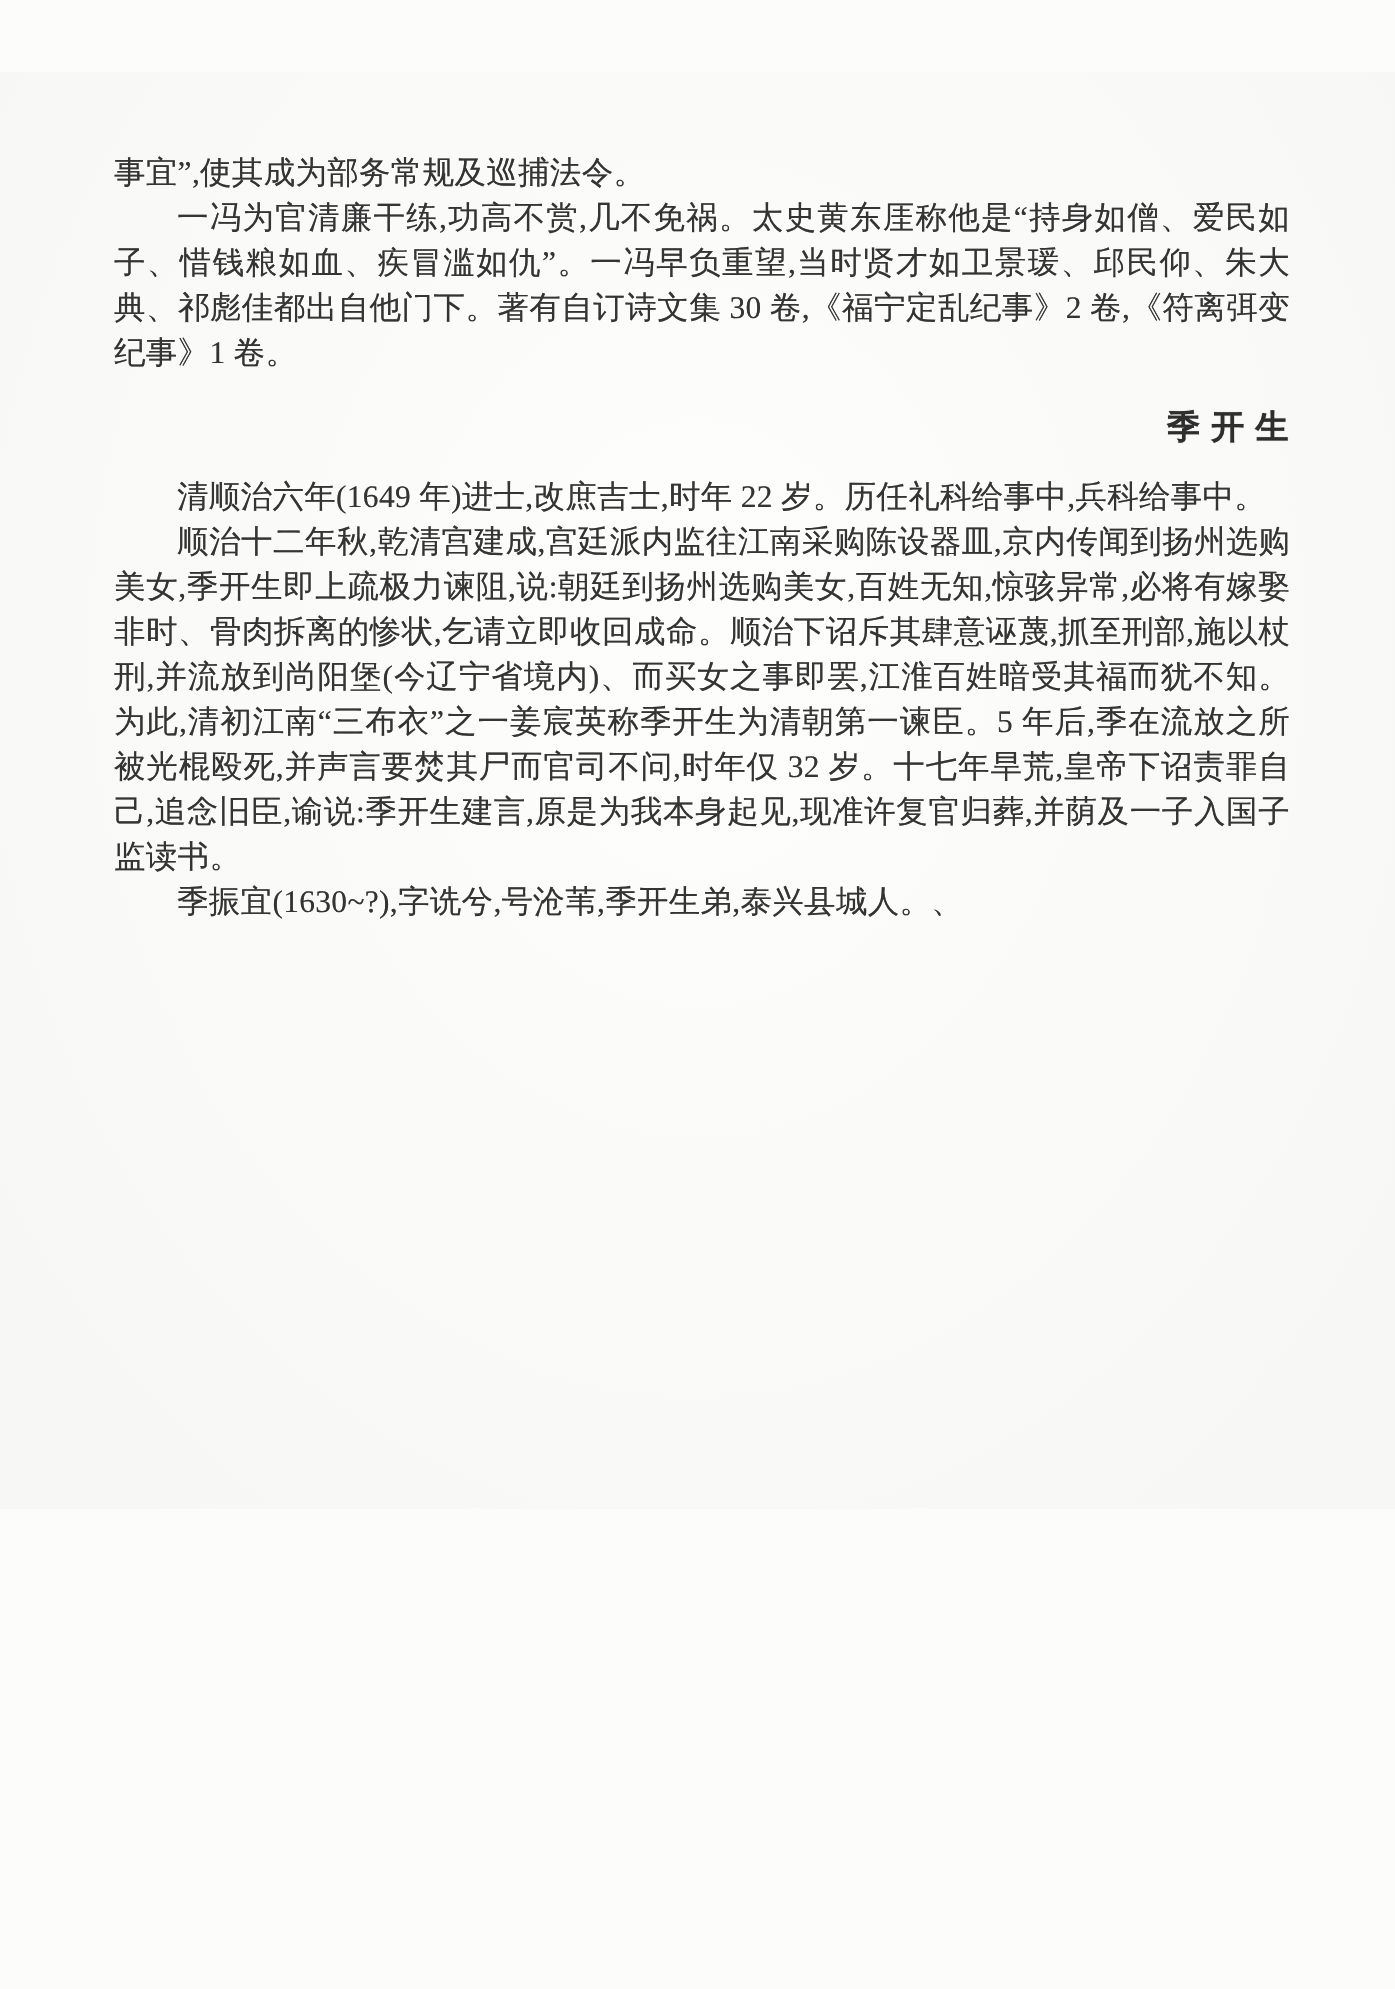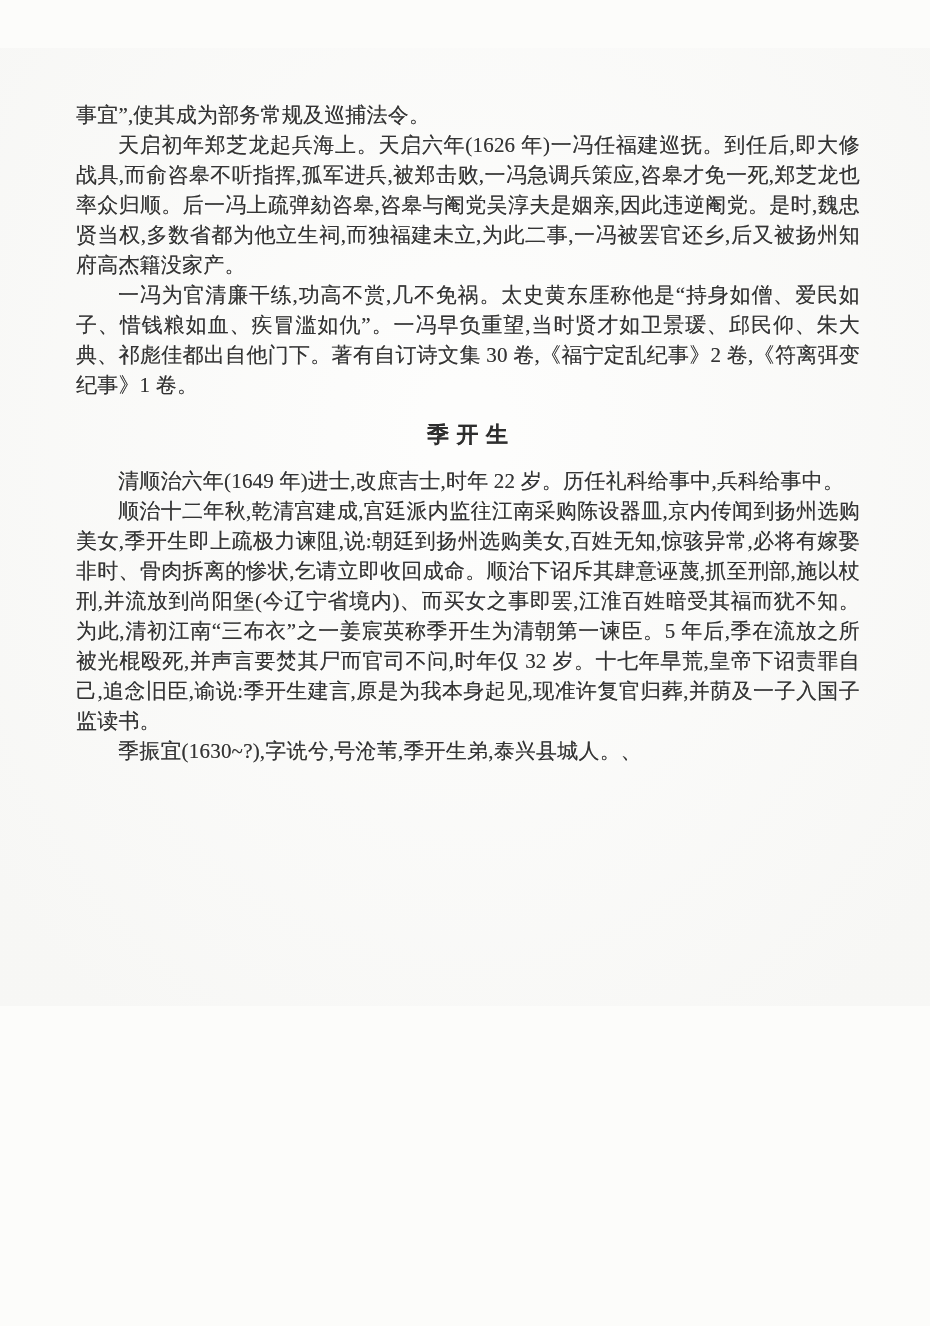--- a/index.html
+++ b/index.html
@@ -40,36 +40,35 @@
     text-shadow: 0 0 0.4px rgba(40,40,40,0.55);
   }
   .body-text p.indent {
     text-indent: 2em;
   }
   .body-text h2.section-head {
     margin: 20px 0 16px 0;
     font-size: 22px;
     line-height: 30px;
     font-weight: bold;
-    text-align: center;
+    text-align: right;
     letter-spacing: 1px;
     color: #2e2e2e;
     text-shadow: 0 0 0.5px rgba(30,30,30,0.6);
   }
 </style>
 </head>
 <body>
 
 <div class="scan-page">
   <div class="body-text">
 
     <p class="cont">事宜”,使其成为部务常规及巡捕法令。</p>
 
 
-    <p class="indent">天启初年郑芝龙起兵海上。天启六年(1626 年)一冯任福建巡抚。到任后,即大修战具,而俞咨皋不听指挥,孤军进兵,被郑击败,一冯急调兵策应,咨皋才免一死,郑芝龙也率众归顺。后一冯上疏弹劾咨皋,咨皋与阉党吴淳夫是姻亲,因此违逆阉党。是时,魏忠贤当权,多数省都为他立生祠,而独福建未立,为此二事,一冯被罢官还乡,后又被扬州知府高杰籍没家产。</p>
 
     <p class="indent">一冯为官清廉干练,功高不赏,几不免祸。太史黄东厓称他是“持身如僧、爱民如子、惜钱粮如血、疾冒滥如仇”。一冯早负重望,当时贤才如卫景瑗、邱民仰、朱大典、祁彪佳都出自他门下。著有自订诗文集 30 卷,《福宁定乱纪事》2 卷,《符离弭变纪事》1 卷。</p>
 
     <h2 class="section-head">季 开 生</h2>
 
 
     <p class="indent">清顺治六年(1649 年)进士,改庶吉士,时年 22 岁。历任礼科给事中,兵科给事中。</p>
 
     <p class="indent">顺治十二年秋,乾清宫建成,宫廷派内监往江南采购陈设器皿,京内传闻到扬州选购美女,季开生即上疏极力谏阻,说:朝廷到扬州选购美女,百姓无知,惊骇异常,必将有嫁娶非时、骨肉拆离的惨状,乞请立即收回成命。顺治下诏斥其肆意诬蔑,抓至刑部,施以杖刑,并流放到尚阳堡(今辽宁省境内)、而买女之事即罢,江淮百姓暗受其福而犹不知。为此,清初江南“三布衣”之一姜宸英称季开生为清朝第一谏臣。5 年后,季在流放之所被光棍殴死,并声言要焚其尸而官司不问,时年仅 32 岁。十七年旱荒,皇帝下诏责罪自己,追念旧臣,谕说:季开生建言,原是为我本身起见,现准许复官归葬,并荫及一子入国子监读书。</p>
 

